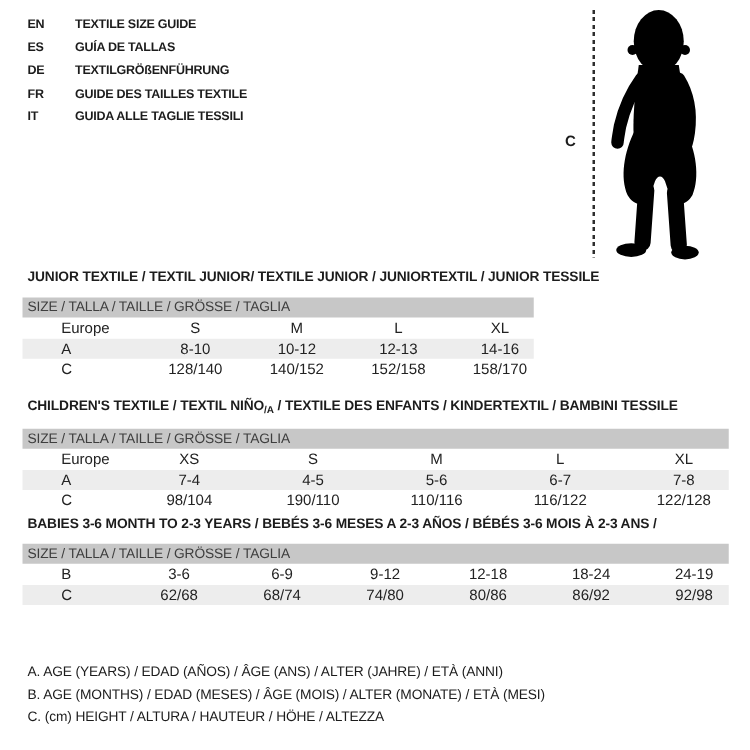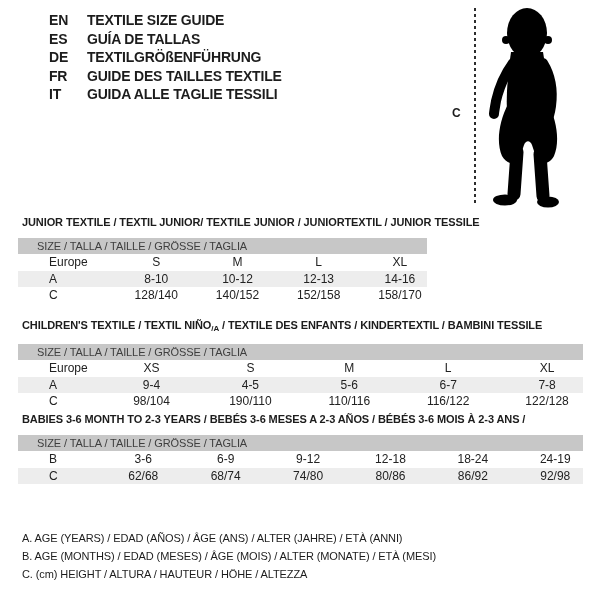--- a/index.html
+++ b/index.html
@@ -2,40 +2,40 @@
 <html><head>
 <meta charset="utf-8">
 <style>
   html,body{margin:0;padding:0;background:#fff;}
   .page{position:relative;width:600px;height:600px;background:#ffffff;overflow:hidden;
         font-family:"Liberation Sans",sans-serif;color:#1c1c1c;
         -webkit-font-smoothing:antialiased;}
 
   
   .lang-block{position:absolute;left:22px;top:11px;}
-  .lang-row{display:flex;font-weight:bold;font-size:14px;line-height:18.5px;letter-spacing:-0.2px;margin-left:27px;}
+  .lang-row{display:flex;font-weight:bold;font-size:10px;line-height:18.5px;letter-spacing:-0.2px;}
   .lang-code{width:38px;flex:0 0 38px;}
 
   
   .height-line{position:absolute;left:474px;top:8px;width:2px;height:198px;
         background:repeating-linear-gradient(to bottom,#2d2d2d 0 3px,transparent 3px 6px);}
   .height-label{position:absolute;left:452px;top:106px;font-size:12px;font-weight:bold;}
   .baby-svg{position:absolute;left:481px;top:6px;}
 
   
   .sec{position:absolute;left:18px;}
   .sec-0{top:215px;width:409px;}
   .sec-1{top:318px;width:565px;}
   .sec-2{top:412px;width:565px;}
   .sec-title{margin:0;padding-left:4px;font-size:11px;font-weight:bold;
         line-height:15px;letter-spacing:-0.1px;white-space:nowrap;}
   .sec-title sub{font-size:8px;vertical-align:-2px;}
   .tbl{margin-top:8px;}
   .tbl-head{background:#c7c7c7;color:#3e3e3e;font-size:11px;height:16px;line-height:16px;
-        padding-left:19px;letter-spacing:-0.1px;}
+        padding-left:4px;letter-spacing:-0.1px;}
   .tbl-row{display:flex;height:16.5px;line-height:16.5px;font-size:12px;color:#222;}
   .tbl-row.alt{background:#ededed;}
   .cell{flex:1;text-align:center;white-space:nowrap;margin-left:27px;}
   .cell.label{flex:0 0 13%;text-align:left;padding-left:4px;}
   .sec-1 .cell.label,.sec-2 .cell.label{flex-basis:7%;}
 
   
   .notes{position:absolute;left:22px;top:529px;font-size:11px;font-weight:normal;
         line-height:18px;letter-spacing:-0.1px;}
 </style>
@@ -118,21 +118,21 @@
         <div class="tbl-row">
           <div class="cell label">Europe</div>
           <div class="cell">XS</div>
           <div class="cell">S</div>
           <div class="cell">M</div>
           <div class="cell">L</div>
           <div class="cell">XL</div>
         </div>
         <div class="tbl-row alt">
           <div class="cell label">A</div>
-          <div class="cell">9-4</div>
+          <div class="cell">7-4</div>
           <div class="cell">4-5</div>
           <div class="cell">5-6</div>
           <div class="cell">6-7</div>
           <div class="cell">7-8</div>
         </div>
         <div class="tbl-row">
           <div class="cell label">C</div>
           <div class="cell">98/104</div>
           <div class="cell">190/110</div>
           <div class="cell">110/116</div>

